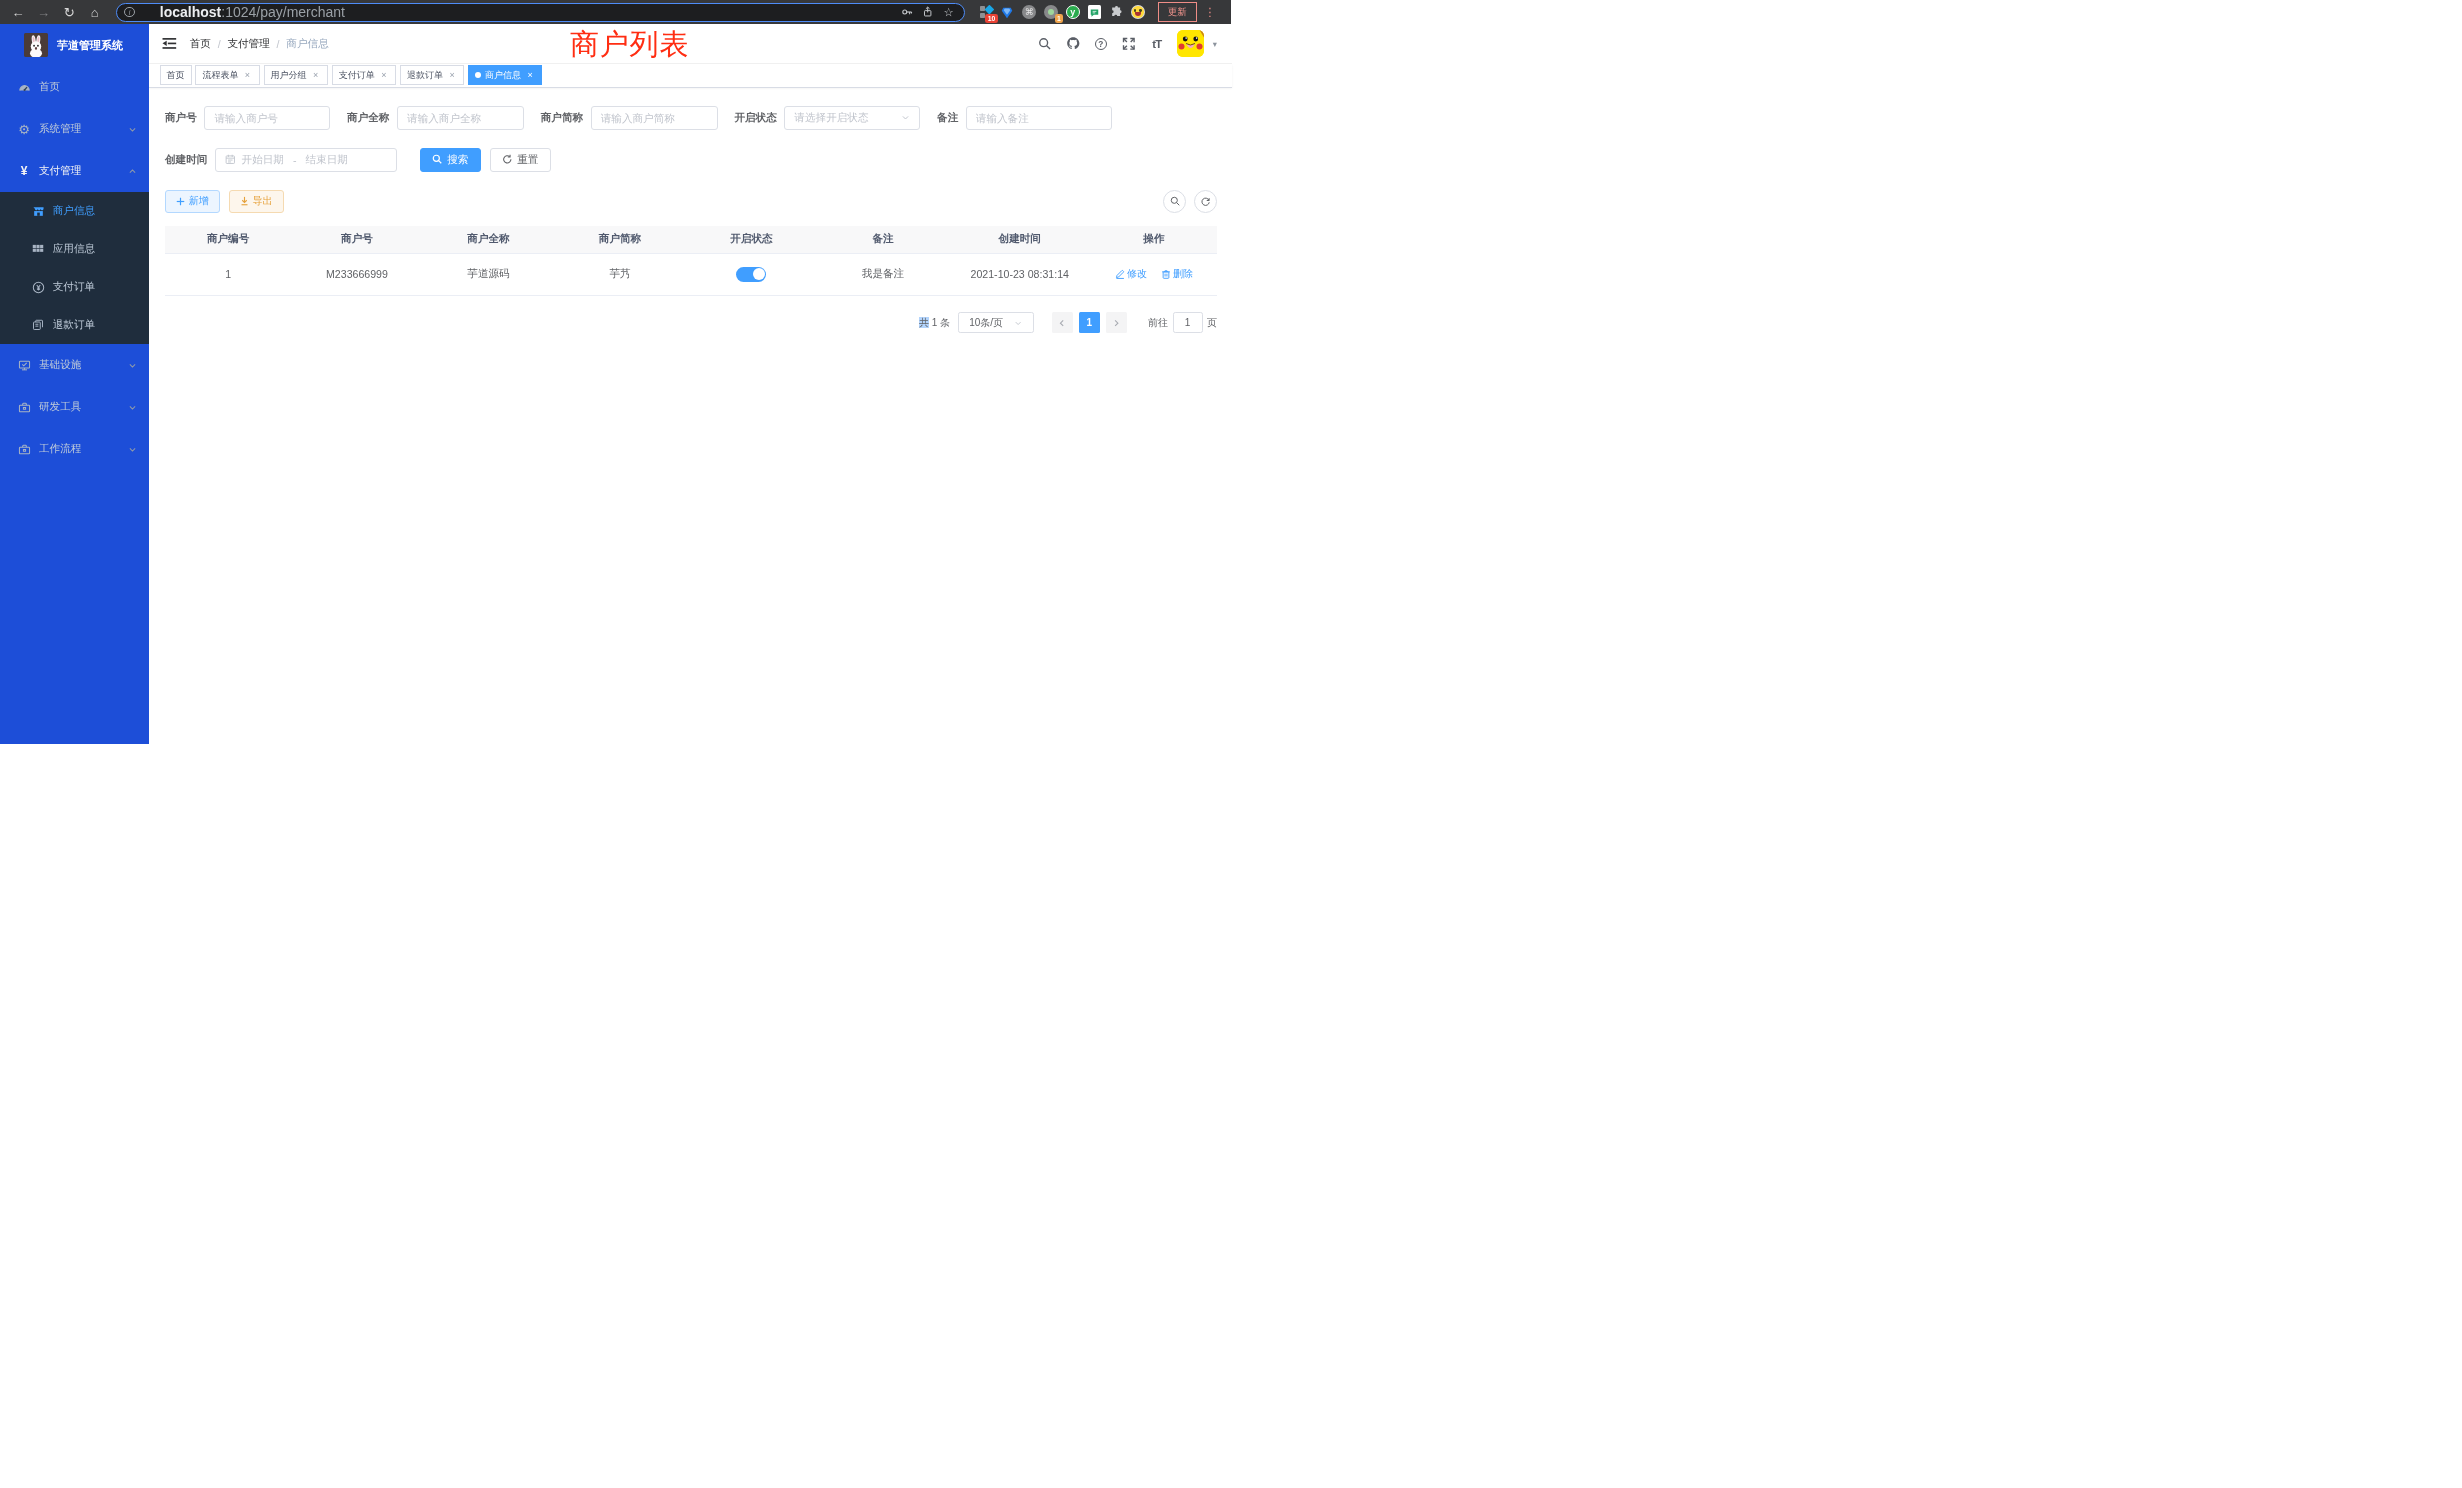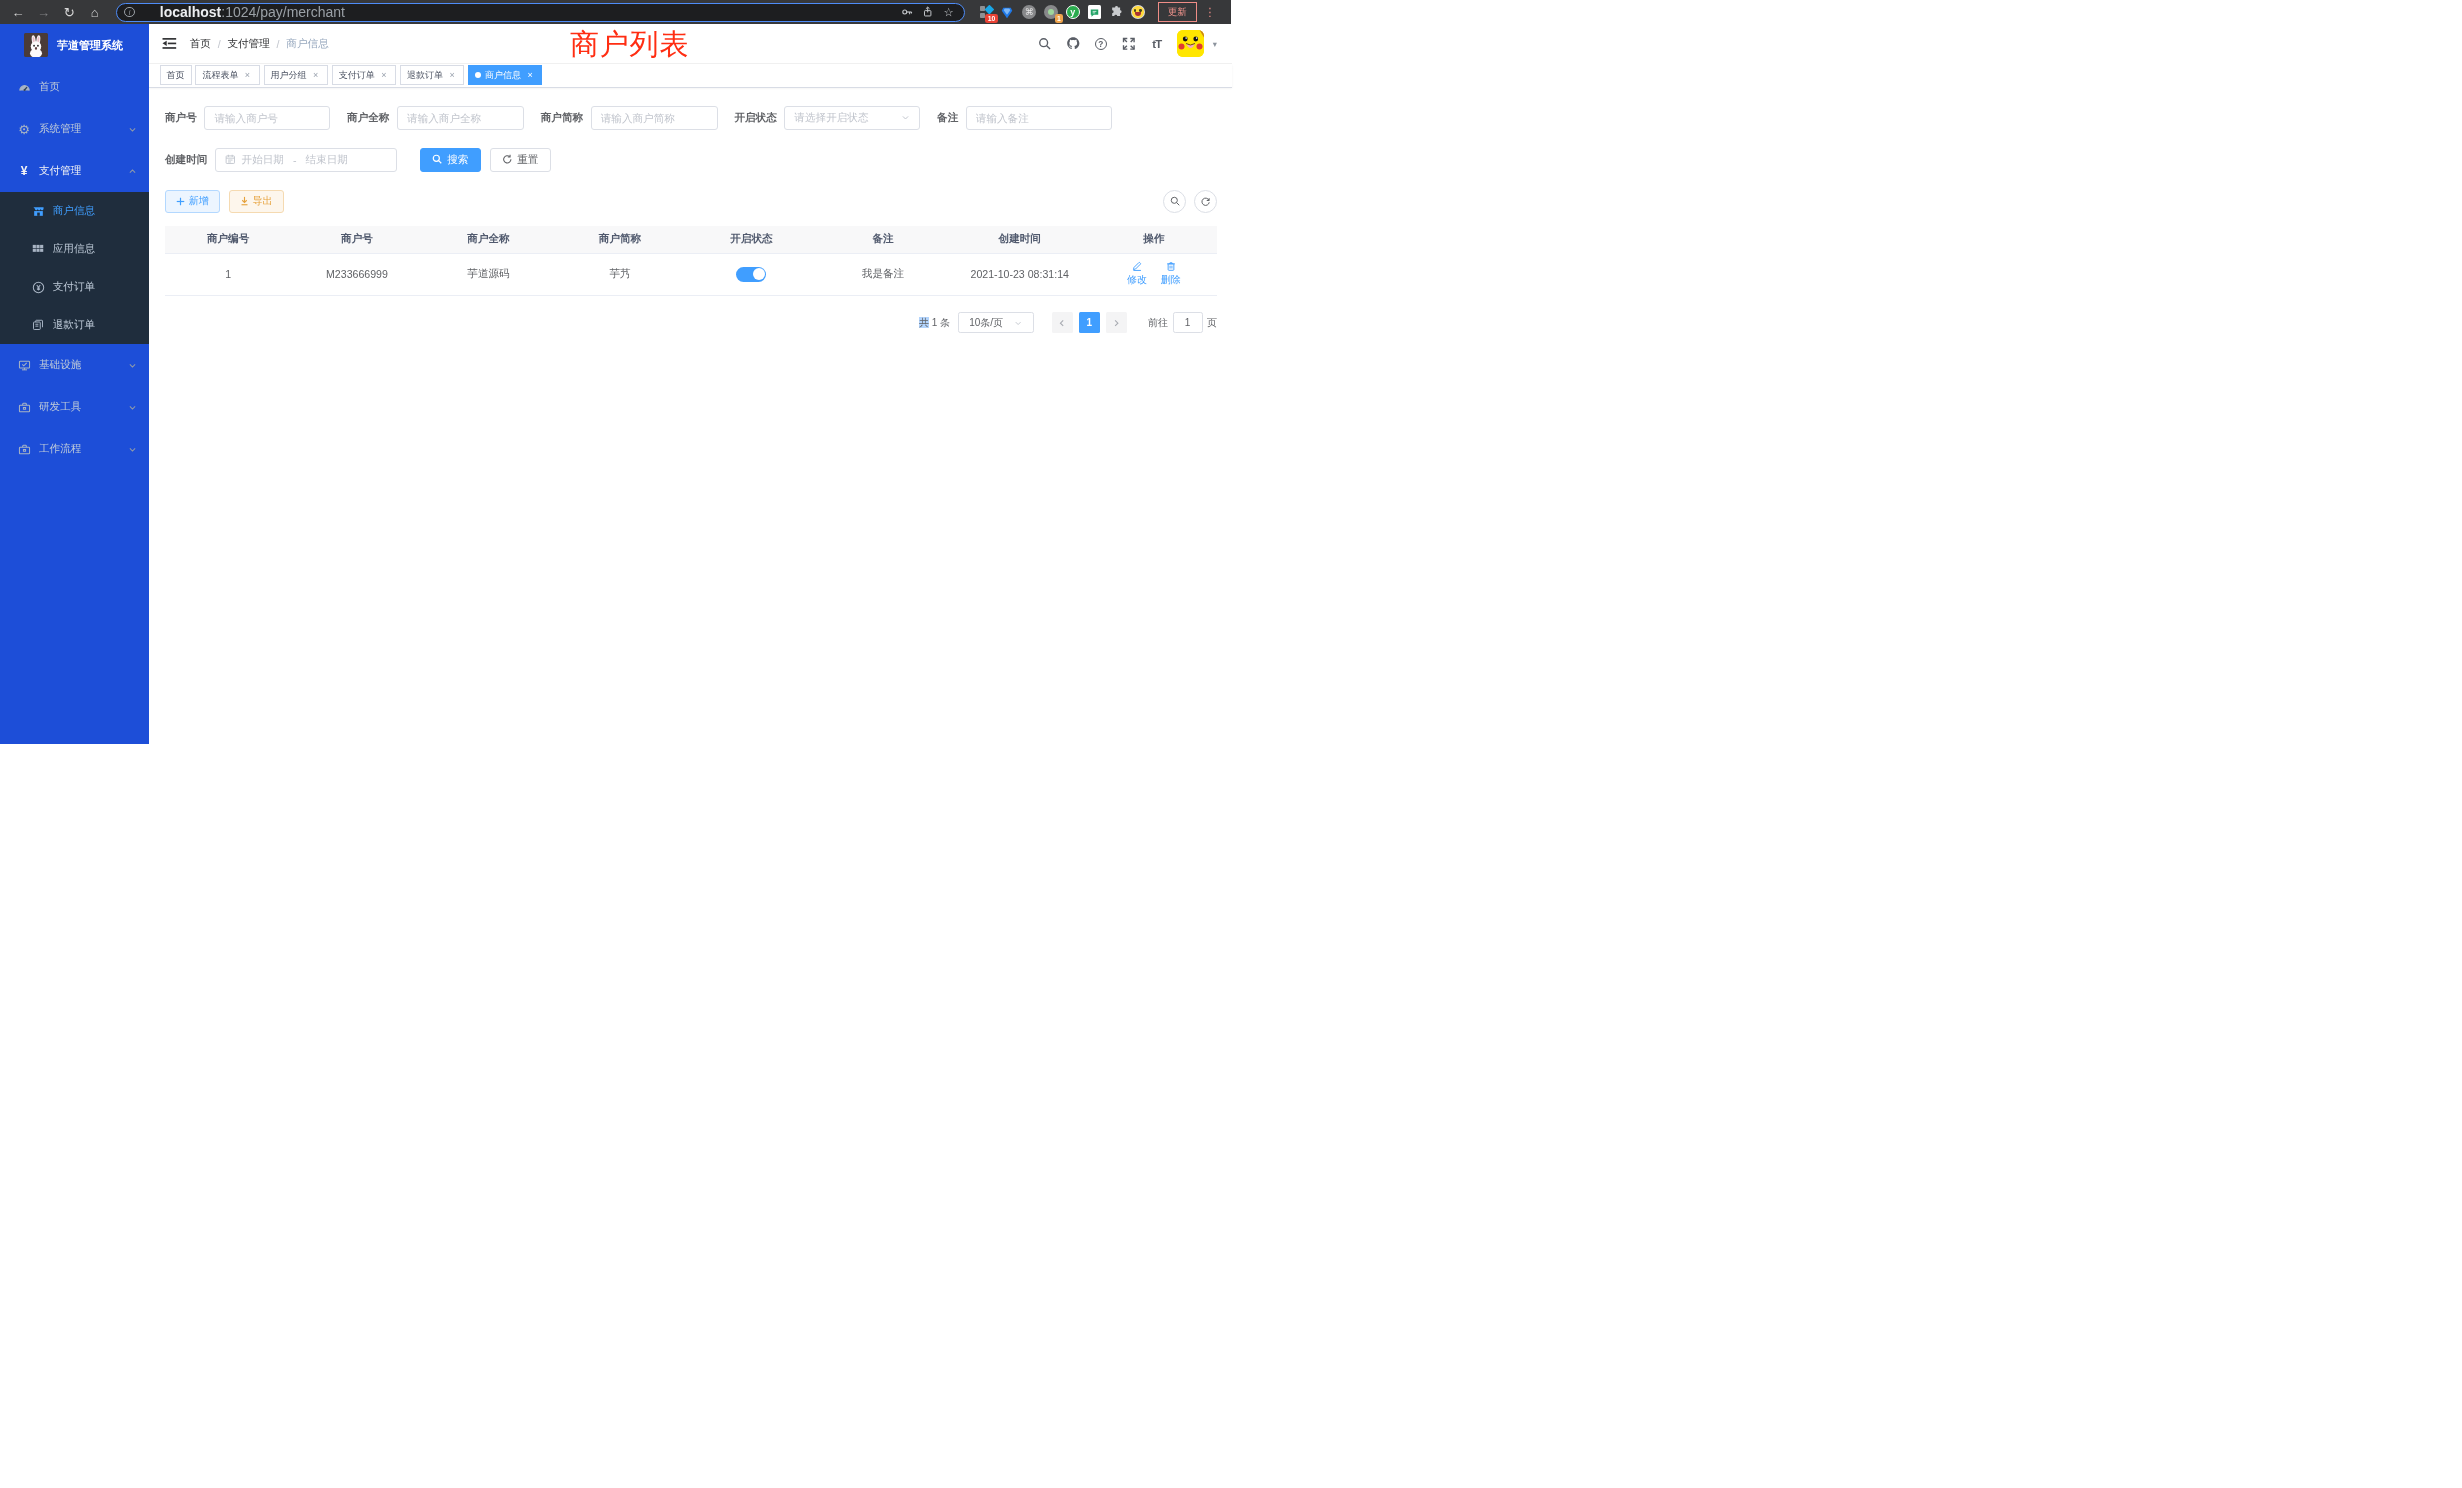--- a/index.html
+++ b/index.html
@@ -130,21 +130,21 @@
     display:flex; align-items:center; justify-content:center; color:#606266; cursor:pointer; }
 
   
   table { width:100%; border-collapse:collapse; table-layout:fixed; }
   thead th { background:#f8f8f9; color:#515a6e; font-weight:700; font-size:10.6px; height:27px;
     text-align:center; border-bottom:0.8px solid #ebeef5; }
   tbody td { height:42px; text-align:center; color:#606266; font-size:10.6px; border-bottom:0.8px solid #ebeef5; }
   .toggle { width:30px; height:15px; border-radius:7.6px; background:#409eff; position:relative;
     display:inline-block; vertical-align:middle; cursor:pointer; }
   .toggle .knob { position:absolute; right:1.5px; top:1.5px; width:12px; height:12px; border-radius:50%; background:#fff; }
-  .op-link { color:#409eff; font-size:10px; display:inline-flex; align-items:center; gap:2.3px; cursor:pointer;flex-direction:column; }
+  .op-link { color:#409eff; font-size:10px; display:inline-flex; align-items:center; gap:2.3px; cursor:pointer; }
   .op-link + .op-link { margin-left:10.6px;justify-content:center; }
 
   
   .pagination { display:flex; align-items:center; justify-content:flex-end; margin-top:16.7px; gap:7.6px;
     font-size:10px; color:#606266; }
   .total .sel-hl { background:#b3d4fc; }
   .psize { width:76px; height:21px; border:0.8px solid #dcdfe6; border-radius:2.3px; display:flex;
     align-items:center; justify-content:center; gap:10.6px; cursor:pointer; color:#606266; }
   .psize .caret { color:#c0c4cc; }
   .pager { display:flex; align-items:center; gap:6px; margin-left:10.6px; }

